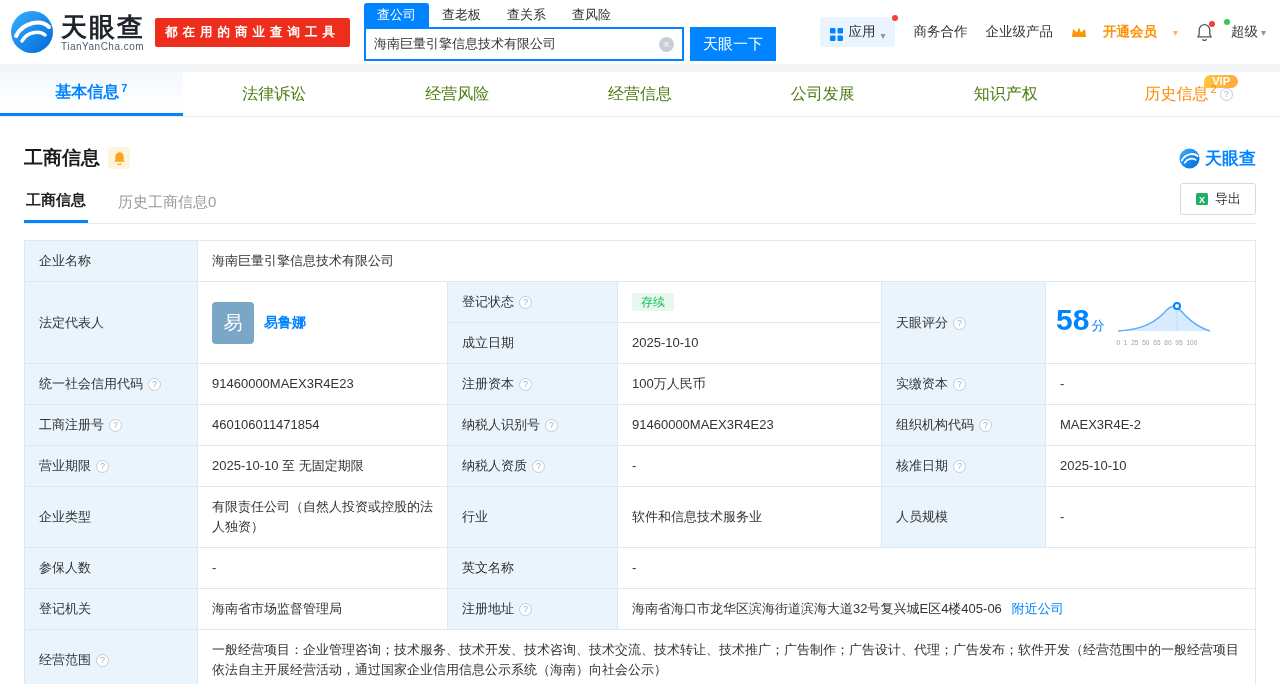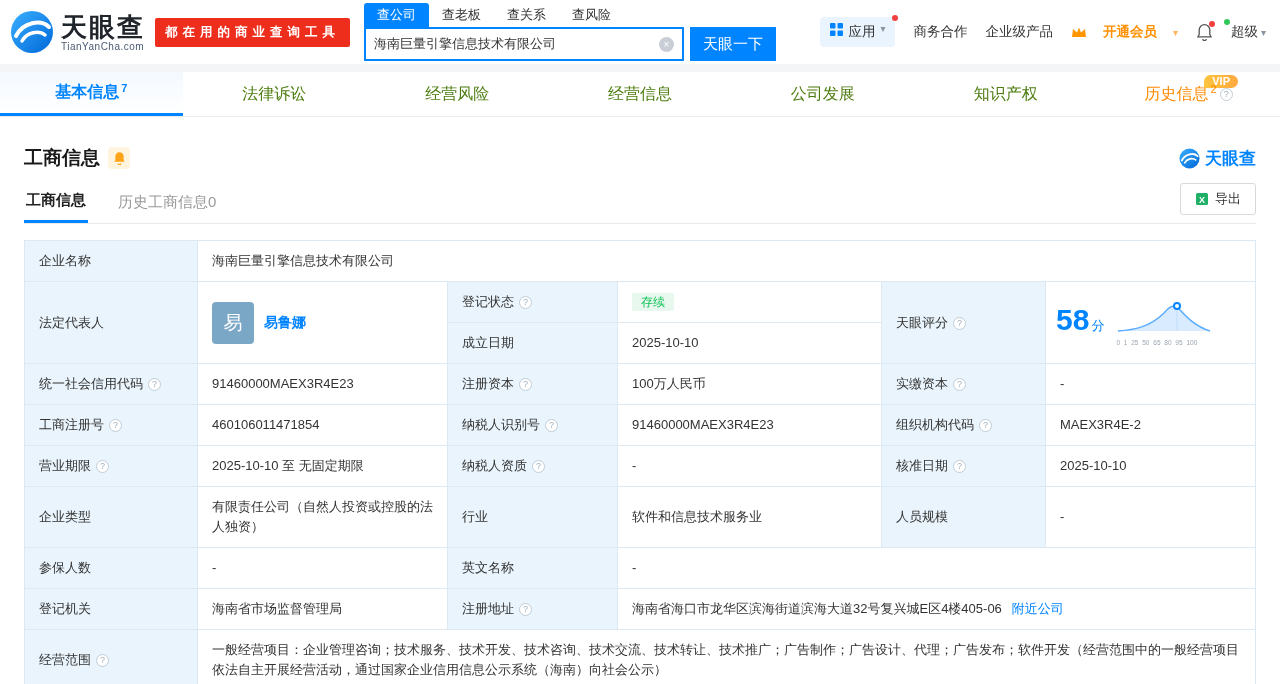--- a/index.html
+++ b/index.html
@@ -25,21 +25,21 @@
   .search-input-wrap { flex:1; height:34px; border:2px solid #0084ff; background:#fff;
                        display:flex; align-items:center; }
   .search-input { flex:1; border:0; outline:none; padding:0 8px; font-size:13px; color:#333;
                   font-family:inherit; background:transparent; }
   .clear { width:15px; height:15px; border-radius:50%; background:#c9ced6; color:#fff;
            font-size:10px; line-height:15px; text-align:center; margin-right:8px; cursor:pointer; flex:0 0 auto; }
   .search-btn { width:86px; height:34px; margin-left:6px; background:#0084ff; color:#fff;
                 border:0; font-size:15px; cursor:pointer; font-family:inherit; }
   .top-nav { margin-left:auto; display:flex; align-items:center; gap:18px; font-size:13.5px;
              color:#333; white-space:nowrap; padding-right:4px; }
-  .app-pill { position:relative; display:flex; align-items:flex-start; gap:5px; background:#eaf4ff;
+  .app-pill { position:relative; display:flex; align-items:flex-end; gap:5px; background:#eaf4ff;
               padding:6px 10px; border-radius:4px; cursor:pointer; color:#333; }
   .red-dot { position:absolute; top:-2px; right:-3px; width:6px; height:6px; background:#f53f3f; border-radius:50%; }
   .caret { font-size:10px; color:#8a94a3; }
   .nav-link { cursor:pointer; }
   .nav-vip { color:#ff9000; display:flex; align-items:center; gap:16px; cursor:pointer; font-weight:bold; }
   .nav-vip .caret { color:#ffb45e; }
   .bell-wrap { position:relative; display:inline-flex; cursor:pointer; }
   .bell-wrap .red-dot { top:-2px; right:-2px; }
   .nav-super { position:relative; display:flex; align-items:center; gap:3px; cursor:pointer; }
   .green-dot { position:absolute; top:-4px; left:-7px; width:6px; height:6px; background:#34c759; border-radius:50%; }

